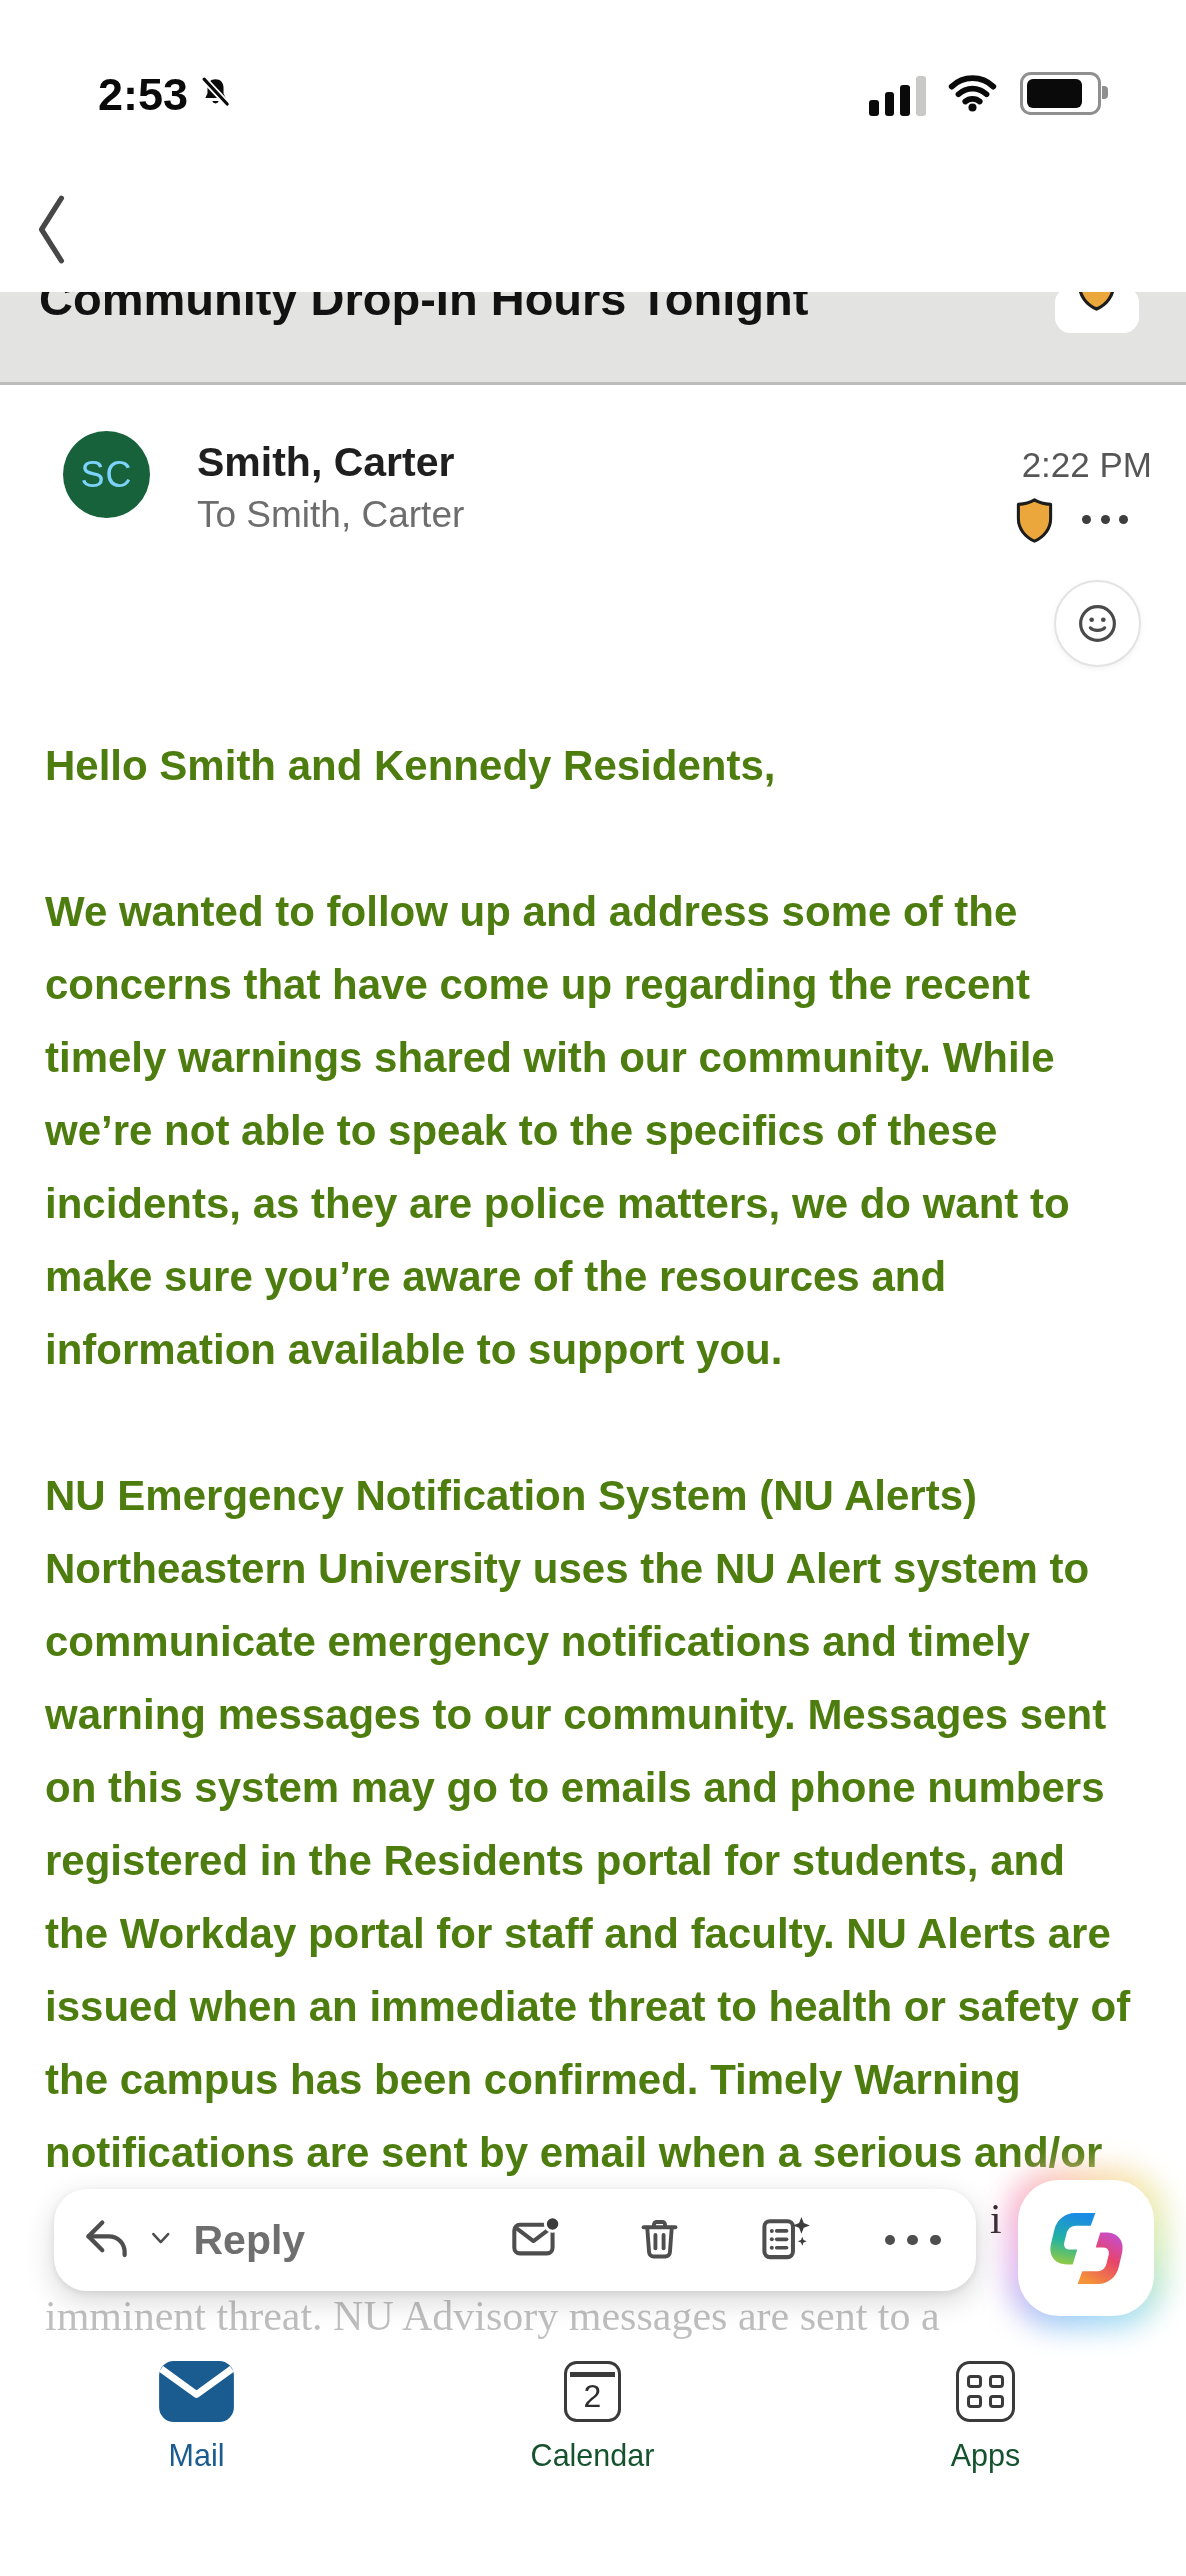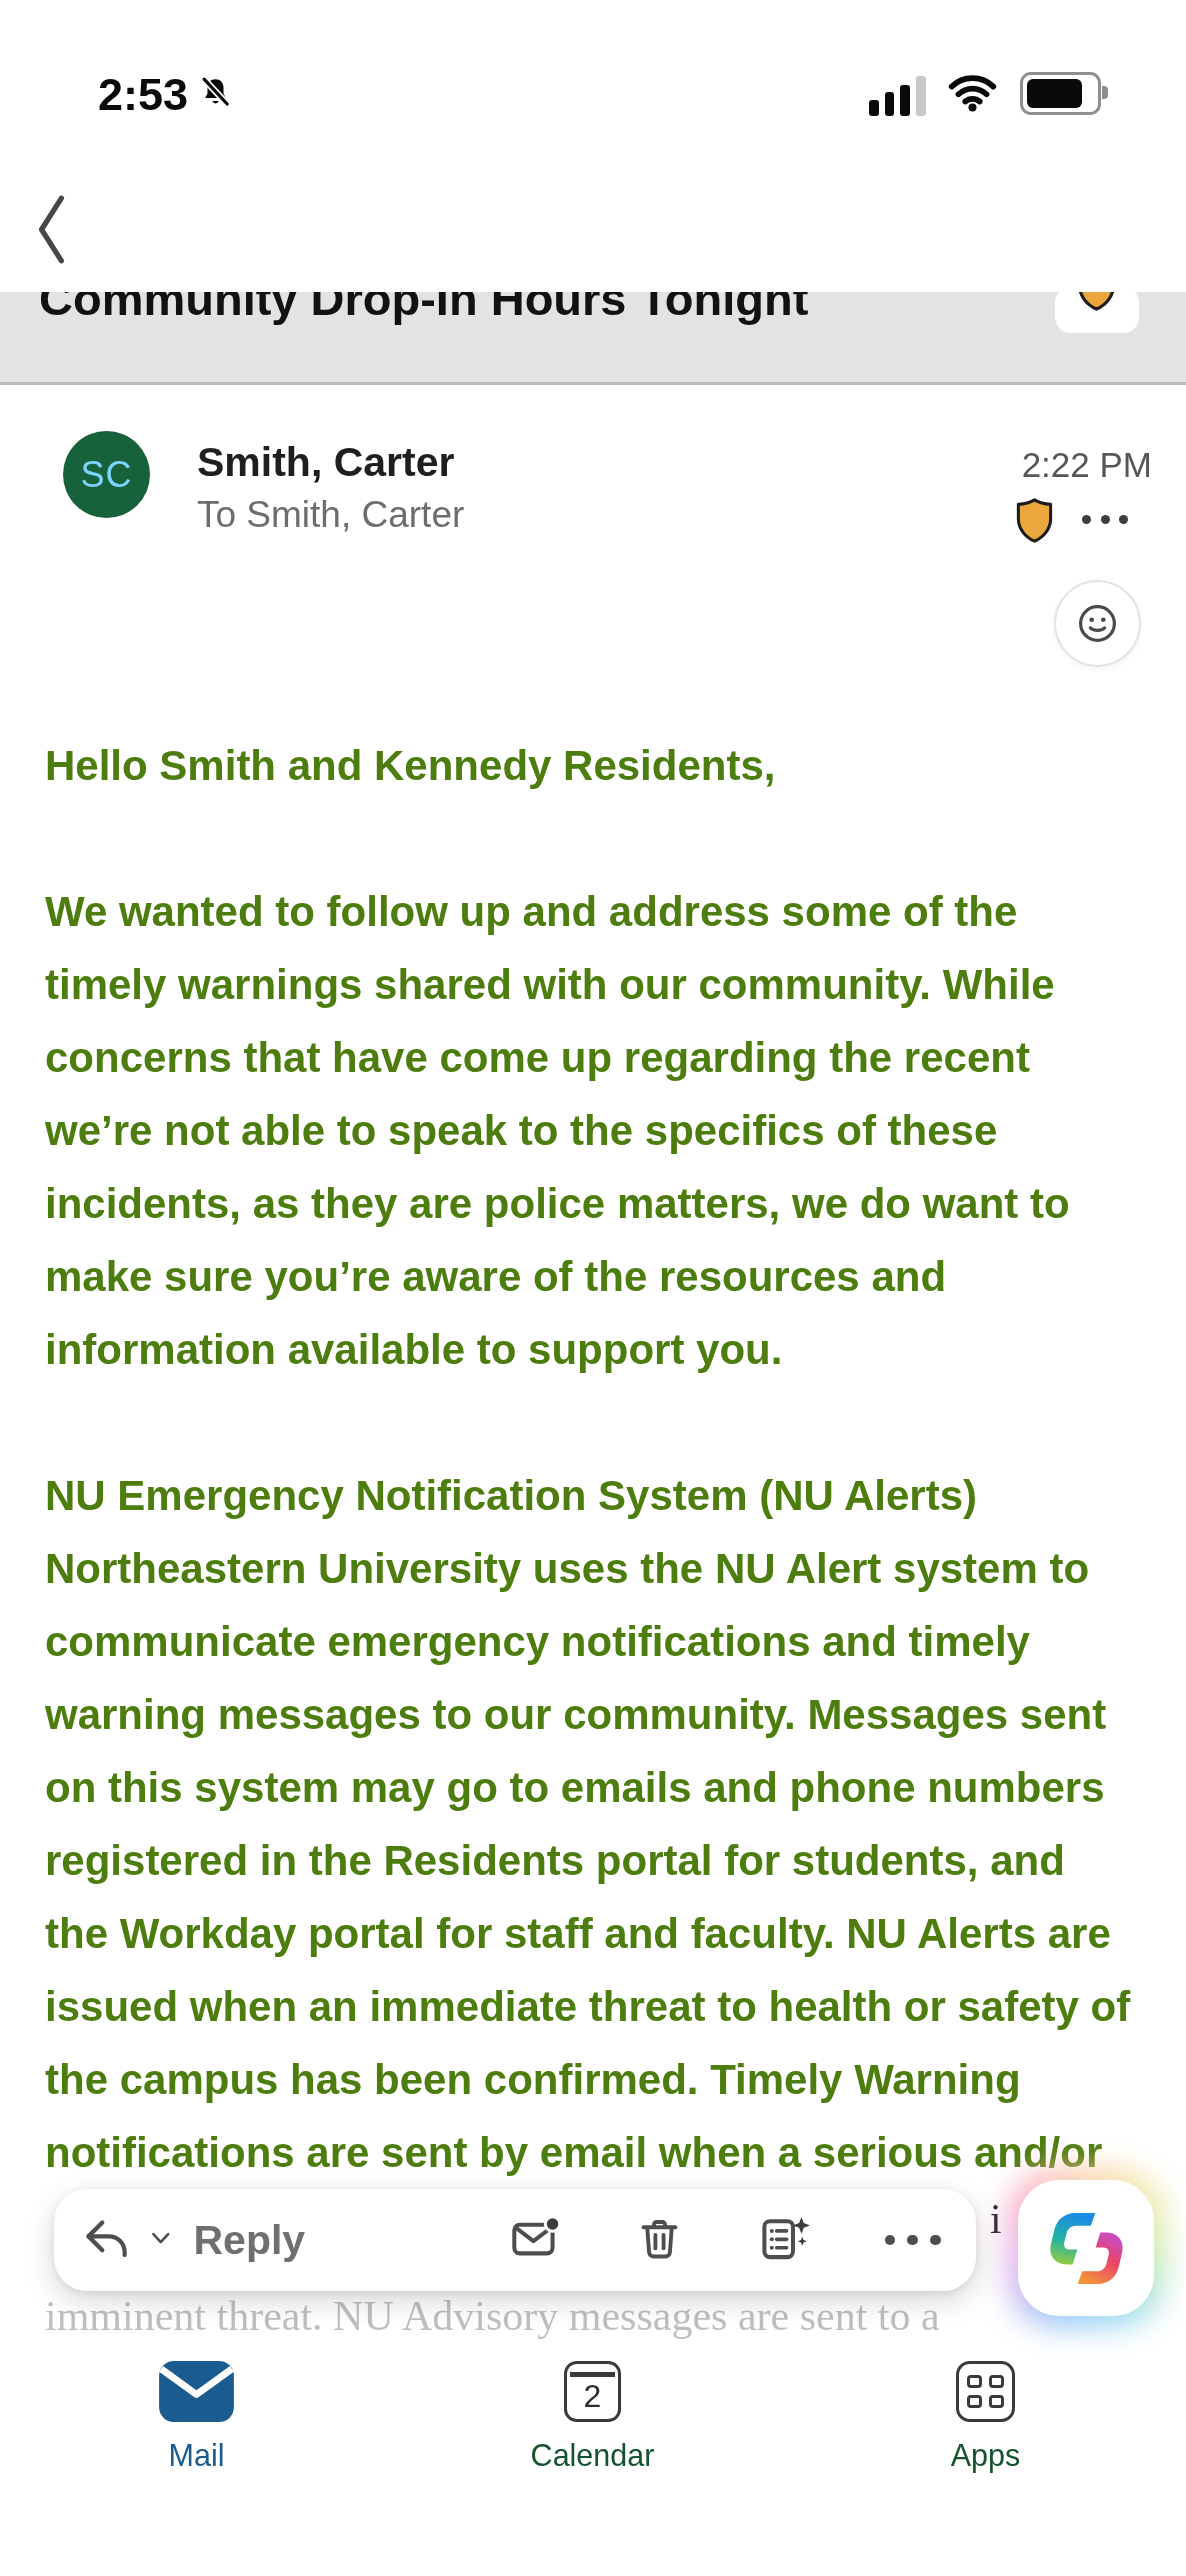--- a/index.html
+++ b/index.html
@@ -154,22 +154,22 @@
       <circle cx="8.9" cy="10" r="1.25" fill="#4a4a4a"></circle>
       <circle cx="15.1" cy="10" r="1.25" fill="#4a4a4a"></circle>
       <path d="M8.2 14.3 C9.6 16.1 14.4 16.1 15.8 14.3" fill="none" stroke="#4a4a4a" stroke-width="1.7" stroke-linecap="round"></path>
     </svg>
   </div>
 
   <div class="body-text">
       <div class="body-line bold">Hello Smith and Kennedy Residents,</div>
       <div class="body-line">&nbsp;</div>
       <div class="body-line bold">We wanted to follow up and address some of the</div>
+      <div class="body-line bold">concerns that have come up regarding the recent</div>
       <div class="body-line bold">timely warnings shared with our community. While</div>
-      <div class="body-line bold">concerns that have come up regarding the recent</div>
       <div class="body-line bold">we’re not able to speak to the specifics of these</div>
       <div class="body-line bold">incidents, as they are police matters, we do want to</div>
       <div class="body-line bold">make sure you’re aware of the resources and</div>
       <div class="body-line bold">information available to support you.</div>
       <div class="body-line">&nbsp;</div>
       <div class="body-line bold">NU Emergency Notification System (NU Alerts)</div>
       <div class="body-line bold">Northeastern University uses the NU Alert system to</div>
       <div class="body-line bold">communicate emergency notifications and timely</div>
       <div class="body-line bold">warning messages to our community. Messages sent</div>
       <div class="body-line bold">on this system may go to emails and phone numbers</div>

